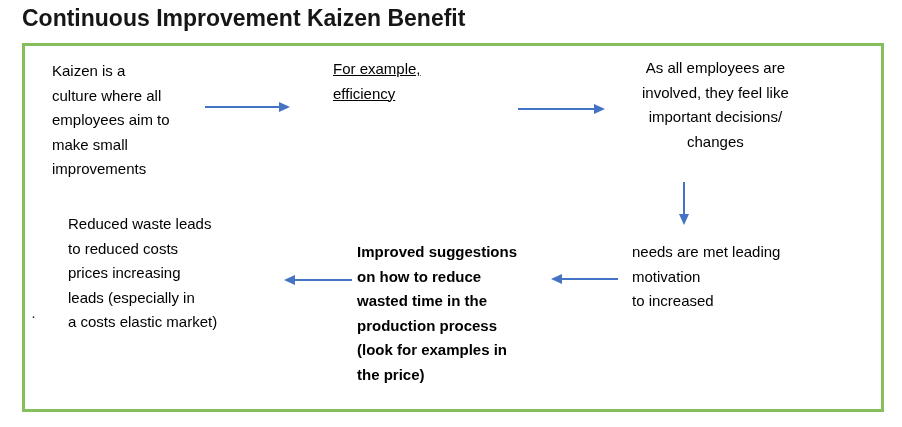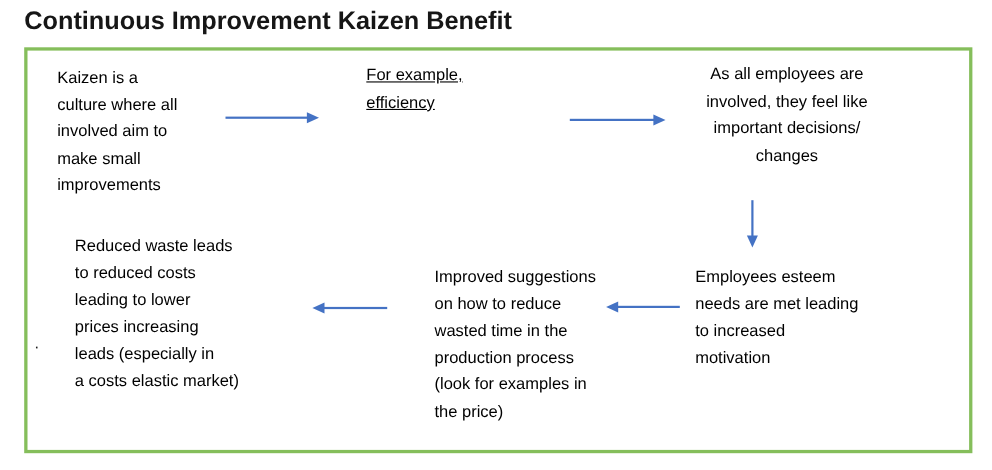--- a/index.html
+++ b/index.html
@@ -69,21 +69,21 @@
 
 <div class="canvas">
 
   <div class="title">Continuous Improvement Kaizen Benefit</div>
 
   <div class="frame"></div>
 
   <div class="block" style="left:52px; top:59px;">
     <div>Kaizen is a</div>
     <div>culture where all</div>
-    <div>involved aim to</div>
+    <div>employees aim to</div>
     <div>make small</div>
     <div>improvements</div>
   </div>
 
   <div class="arrow" style="left:205px; top:100px; width:86px; height:14px;">
     <div class="shaft-h" style="left:0; top:6px; width:75px;"></div>
     <div class="head-right" style="left:74px; top:2px;"></div>
   </div>
 
   <div class="block" style="left:333px; top:57px;text-decoration:underline;">
@@ -102,49 +102,47 @@
     <div>important decisions/</div>
     <div>changes</div>
   </div>
 
   <div class="arrow" style="left:677px; top:182px; width:14px; height:44px;">
     <div class="shaft-v" style="left:6px; top:0; height:33px;"></div>
     <div class="head-down" style="left:2px; top:32px;"></div>
   </div>
 
   <div class="block" style="left:632px; top:240px;">
-    <div>Employees esteem</div>
     <div>needs are met leading</div>
+    <div>motivation</div>
     <div>to increased</div>
-    <div>motivation</div>
   </div>
 
   <div class="arrow" style="left:551px; top:272px; width:67px; height:14px;">
     <div class="head-left" style="left:0; top:2px;"></div>
     <div class="shaft-h" style="left:10px; top:6px; width:57px;"></div>
   </div>
 
-  <div class="block" style="left:395px; top:240px;">
+  <div class="block" style="left:357px; top:240px;font-weight:bold;">
     <div>Improved suggestions</div>
     <div>on how to reduce</div>
     <div>wasted time in the</div>
     <div>production process</div>
     <div>(look for examples in</div>
     <div>the price)</div>
   </div>
 
   <div class="arrow" style="left:284px; top:273px; width:68px; height:14px;">
     <div class="head-left" style="left:0; top:2px;"></div>
     <div class="shaft-h" style="left:10px; top:6px; width:58px;"></div>
   </div>
 
   <div class="block" style="left:68px; top:212px;">
     <div>Reduced waste leads</div>
     <div>to reduced costs</div>
-    <div>leading to lower</div>
     <div>prices increasing</div>
     <div>leads (especially in</div>
     <div>a costs elastic market)</div>
   </div>
 
   <div class="bullet" style="left:31px; top:304px;">·</div>
 
 </div>
 
 </body></html>

